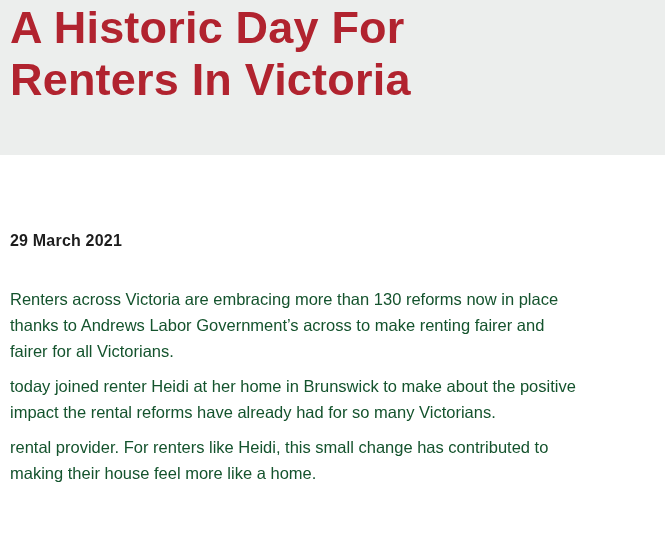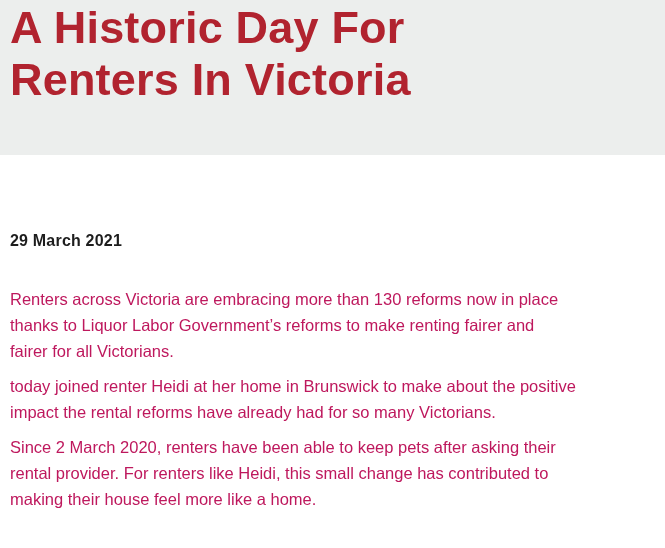--- a/index.html
+++ b/index.html
@@ -43,21 +43,21 @@
     font-size: 16px;
     line-height: 19px;
     font-weight: bold;
     color: #1d1d1d;
     letter-spacing: 0.2px;
   }
   .body-copy {
     margin-top: 36px;
     font-size: 16.5px;
     line-height: 26px;
-    color: #be185d;
+    color: #14532d;
   }
   .body-copy p {
     margin: 0 0 9px 0;
     padding: 0;
   }
   .body-copy .line {
     display: block;
     white-space: nowrap;
   }
 </style>
@@ -74,31 +74,30 @@
   </header>
 
   <main class="content">
 
     <div class="date">29 March 2021</div>
 
     <div class="body-copy">
 
       <p>
         <span class="line">Renters across Victoria are embracing more than 130 reforms now in place</span>
-        <span class="line">thanks to Liquor Labor Government’s reforms to make renting fairer and</span>
+        <span class="line">thanks to Andrews Labor Government’s across to make renting fairer and</span>
         <span class="line">fairer for all Victorians.</span>
       </p>
 
       <p>
         <span class="line">today joined renter Heidi at her home in Brunswick to make about the positive</span>
         <span class="line">impact the rental reforms have already had for so many Victorians.</span>
       </p>
 
       <p>
-        <span class="line">Since 2 March 2020, renters have been able to keep pets after asking their</span>
         <span class="line">rental provider. For renters like Heidi, this small change has contributed to</span>
         <span class="line">making their house feel more like a home.</span>
       </p>
 
     </div>
 
   </main>
 
 </div>
 

